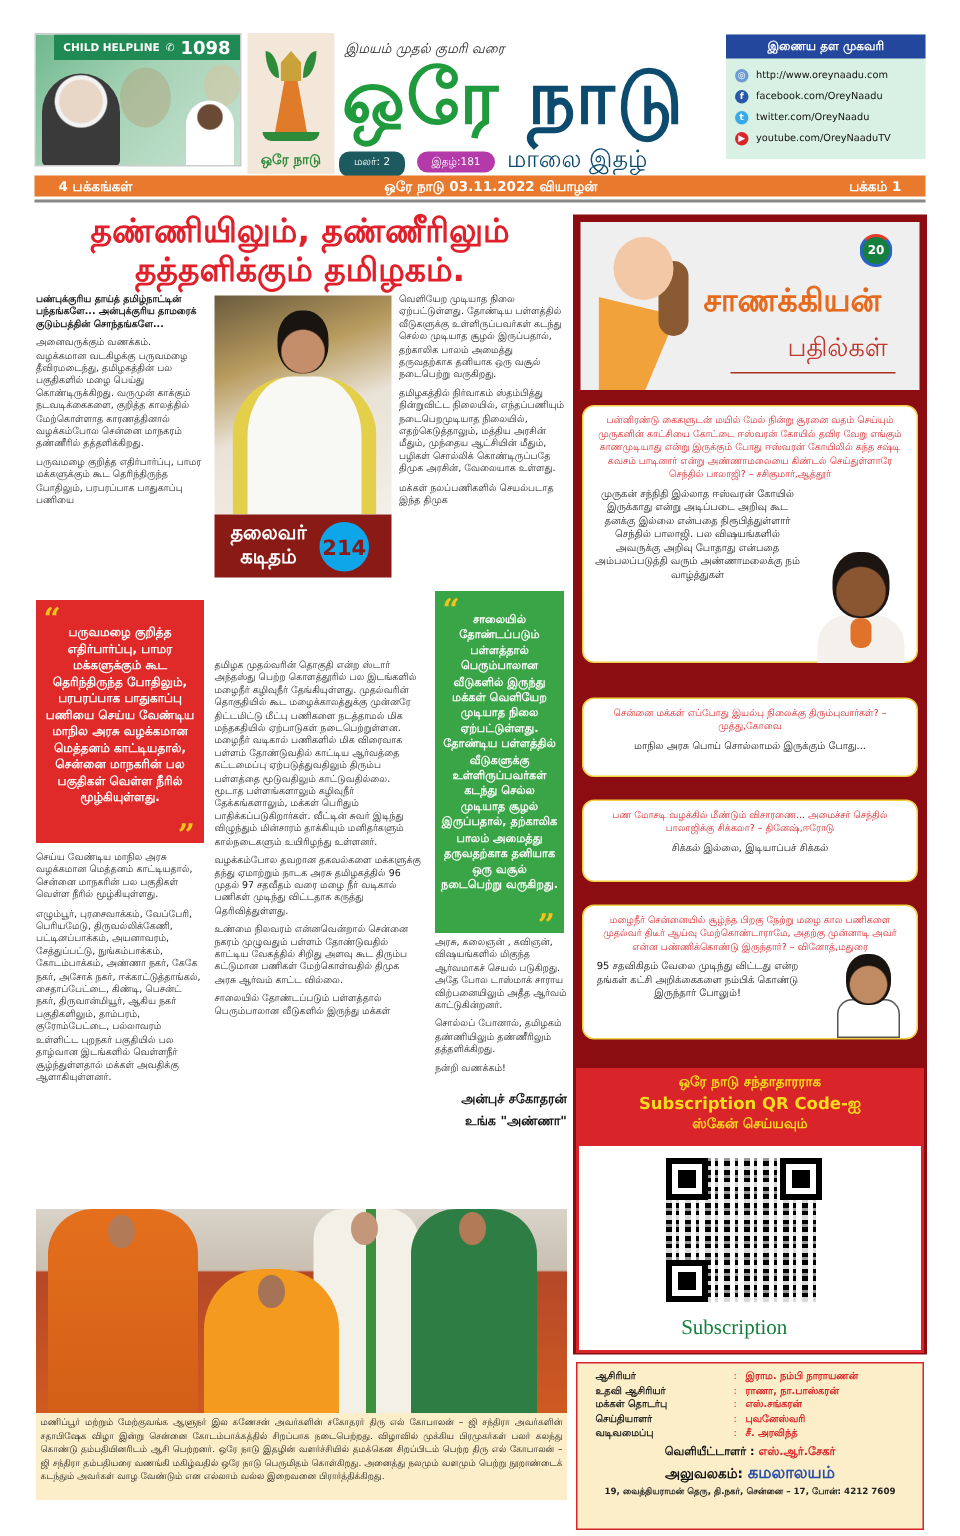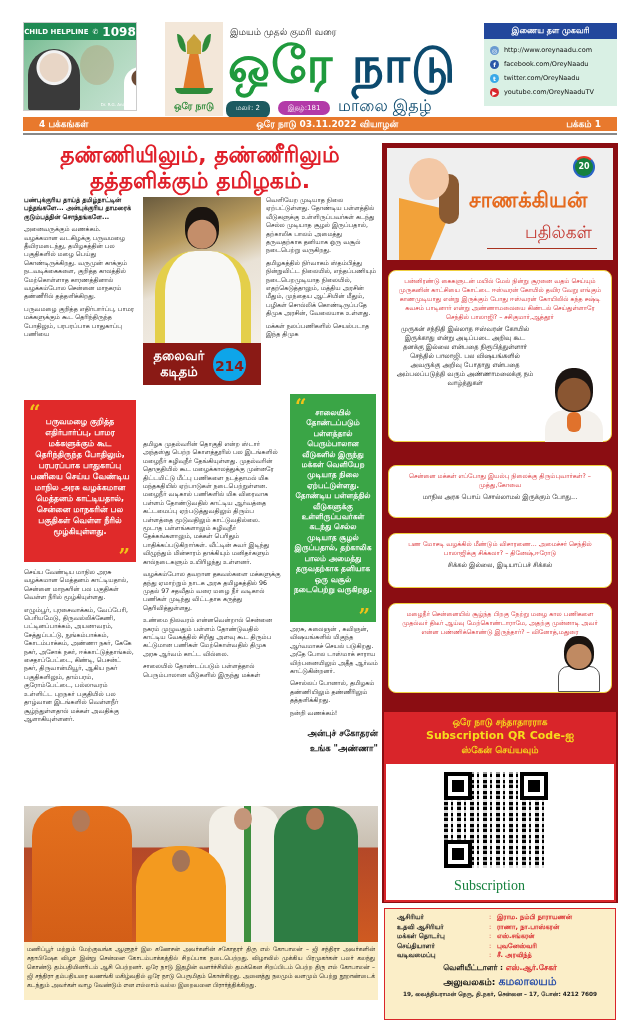--- a/index.html
+++ b/index.html
@@ -1,39 +1,39 @@
 <!DOCTYPE html>
 <html><head>
 <meta charset="utf-8">
 <style>
   * { box-sizing: border-box; margin: 0; padding: 0; }
   html, body { width: 640px; height: 1024px; background: #ffffff; overflow: hidden; }
   body { font-family: "DejaVu Sans", sans-serif; color: #111; position: relative; }
 
   
   .masthead { position: absolute; left: 0; top: 0; width: 640px; height: 116px; }
-  .helpline { position: absolute; left: 23px; top: 22px; width: 114px; height: 89px; border: 1px solid #ccc; overflow: hidden;
-    background: linear-gradient(135deg, #6fb88e 0%, #a6d3b5 45%, #c6e2d3 100%); }
+  .helpline { position: absolute; left: 23px; top: 22px; width: 138px; height: 89px; border: 1px solid #ccc; overflow: hidden;
+    background: linear-gradient(135deg, #6fb88e 0%, #a6d3b5 45%, #c6e2d3 100%); padding-left: 12px; }
   .helpline .hl-top { height: 17px; background: #1f8a53; color: #fff; font-size: 7px; font-weight: bold; display: flex; align-items: center; justify-content: center; gap: 4px; }
   .helpline .hl-top b { font-size: 12px; }
   .helpline .pm { position: absolute; left: 4px; top: 26px; width: 52px; height: 62px; border-radius: 26px 26px 4px 4px; background: radial-gradient(circle at 50% 30%, #e8d6c6 0 14px, #f2f2f2 15px 17px, #3a3a3a 18px); }
   .helpline .minister { position: absolute; left: 100px; top: 44px; width: 32px; height: 44px; border-radius: 16px 16px 2px 2px; background: radial-gradient(circle at 50% 25%, #6b4a35 0 8px, #fff 9px); }
   .helpline .kid1 { position: absolute; left: 56px; top: 22px; width: 34px; height: 40px; border-radius: 50%; background: rgba(180,160,120,0.45); }
   .helpline .kid2 { position: absolute; left: 112px; top: 20px; width: 24px; height: 28px; border-radius: 50%; background: rgba(220,190,150,0.45); }
   .helpline .caption { position: absolute; right: 6px; bottom: 3px; font-size: 4px; color: #fff; }
 
   .emblem { position: absolute; left: 165px; top: 22px; width: 58px; height: 94px; background: #f3e7d9; }
   .emblem .leaf-l { position: absolute; left: 12px; top: 12px; width: 9px; height: 18px; background: #2e8b3a; border-radius: 0 100% 0 100%; }
   .emblem .leaf-r { position: absolute; right: 12px; top: 12px; width: 9px; height: 18px; background: #2e8b3a; border-radius: 100% 0 100% 0; }
   .emblem .nib { position: absolute; left: 22px; top: 12px; width: 14px; height: 20px; background: #c9a23a; clip-path: polygon(50% 0,100% 40%,100% 100%,0 100%,0 40%); }
   .emblem .tower { position: absolute; left: 18px; top: 32px; width: 22px; height: 36px; background: #e07b2a; clip-path: polygon(30% 0,70% 0,100% 100%,0 100%); }
   .emblem .base { position: absolute; left: 10px; top: 66px; width: 38px; height: 6px; background: #2e8b3a; border-radius: 0 0 18px 18px; }
   .emblem .elabel { position: absolute; left: 0; bottom: 4px; width: 58px; text-align: center; font-size: 9px; font-weight: bold; color: #2e8b3a; }
 
-  .tagline { position: absolute; left: 230px; top: 27px; font-size: 9px; color: #222; }
+  .tagline { position: absolute; left: 230px; top: 27px; font-size: 9px; color: #222; font-style: italic; }
   .title-main { position: absolute; left: 228px; top: 40px; font-size: 50px; font-weight: bold; letter-spacing: 1px; line-height: 1; }
   .title-main .w1 { color: #1f9a3d; }
   .title-main .w2 { color: #0c4a6e; }
   .malar { position: absolute; left: 226px; top: 101px; width: 44px; height: 17px; border-radius: 7px; background: #1d5a60; color: #fff; font-size: 7px; text-align: center; line-height: 14px; }
   .idhal { position: absolute; left: 278px; top: 101px; width: 52px; height: 14px; border-radius: 7px; background: #b33aa8; color: #fff; font-size: 7px; text-align: center; line-height: 14px; }
   .evening { position: absolute; left: 338px; top: 96px; font-size: 16px; font-weight: normal; color: #0c4a6e; }
 
   .webbox { position: absolute; left: 484px; top: 23px; width: 133px; height: 83px; background: #d9f0e4; }
   .webbox .wb-title { height: 16px; background: #22479c; color: #fff; font-size: 8px; font-weight: bold; text-align: center; line-height: 16px; }
   .webbox ul { list-style: none; padding: 4px 6px; }
@@ -304,20 +304,21 @@
   <div class="a">மாநில அரசு பொய் சொல்லாமல் இருக்கும் போது...</div>
 </div>
 
 <div class="qa qa3">
   <div class="q">பண மோசடி வழக்கில் மீண்டும் விசாரணை... அமைச்சர் செந்தில் பாலாஜிக்கு சிக்கலா? – தினேஷ்,ஈரோடு</div>
   <div class="a">சிக்கல் இல்லை, இடியாப்பச் சிக்கல்</div>
 </div>
 
 <div class="qa qa4">
   <div class="q">மழைநீர் சென்னையில் சூழ்ந்த பிறகு நேற்று மழை கால பணிகளை முதல்வர் திடீர் ஆய்வு மேற்கொண்டாராமே, அதற்கு முன்னாடி அவர் என்ன பண்ணிக்கொண்டு இருந்தார்? – வினோத்,மதுரை</div>
+  <div class="a">95 சதவிகிதம் வேலை முடிந்து விட்டது என்ற தங்கள் கட்சி அறிக்கைகளை நம்பிக் கொண்டு இருந்தார் போலும்!</div>
 </div>
 <div class="portrait2">
   <div class="b"></div>
   <div class="h"></div>
 </div>
 
 <div class="sub-box"></div>
 <div class="sub-head">
   <div class="l1">ஒரே நாடு சந்தாதாரராக</div>
   <div class="l2">Subscription QR Code-ஐ</div>

